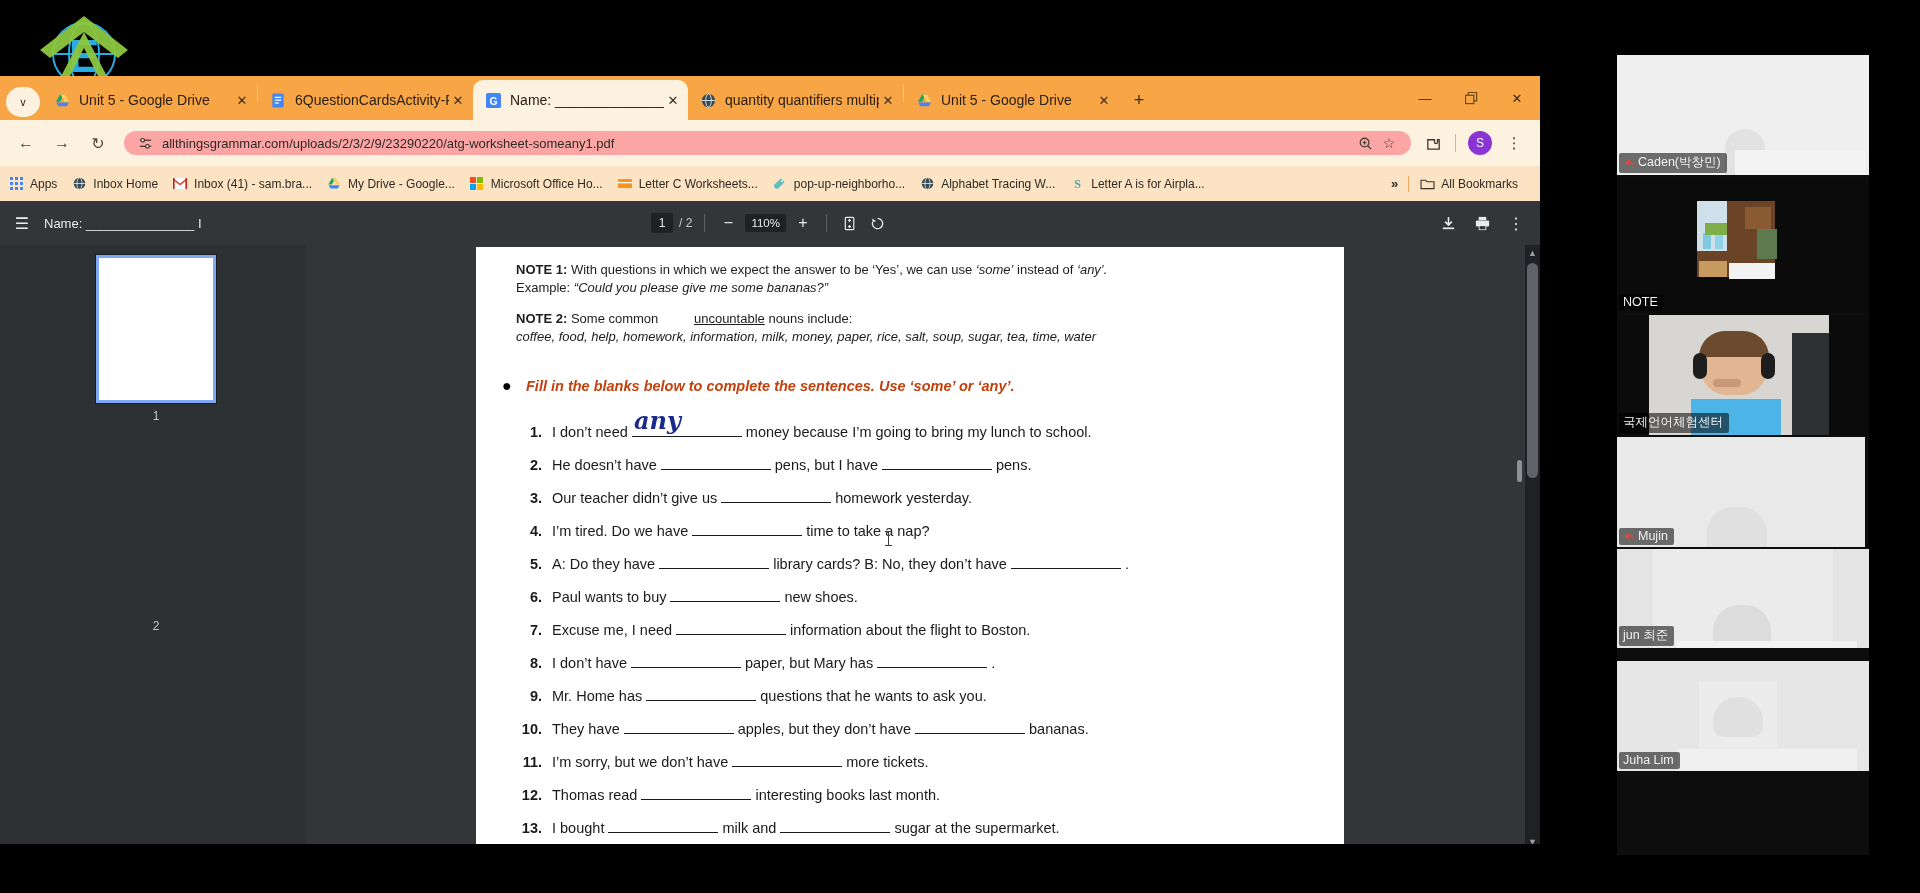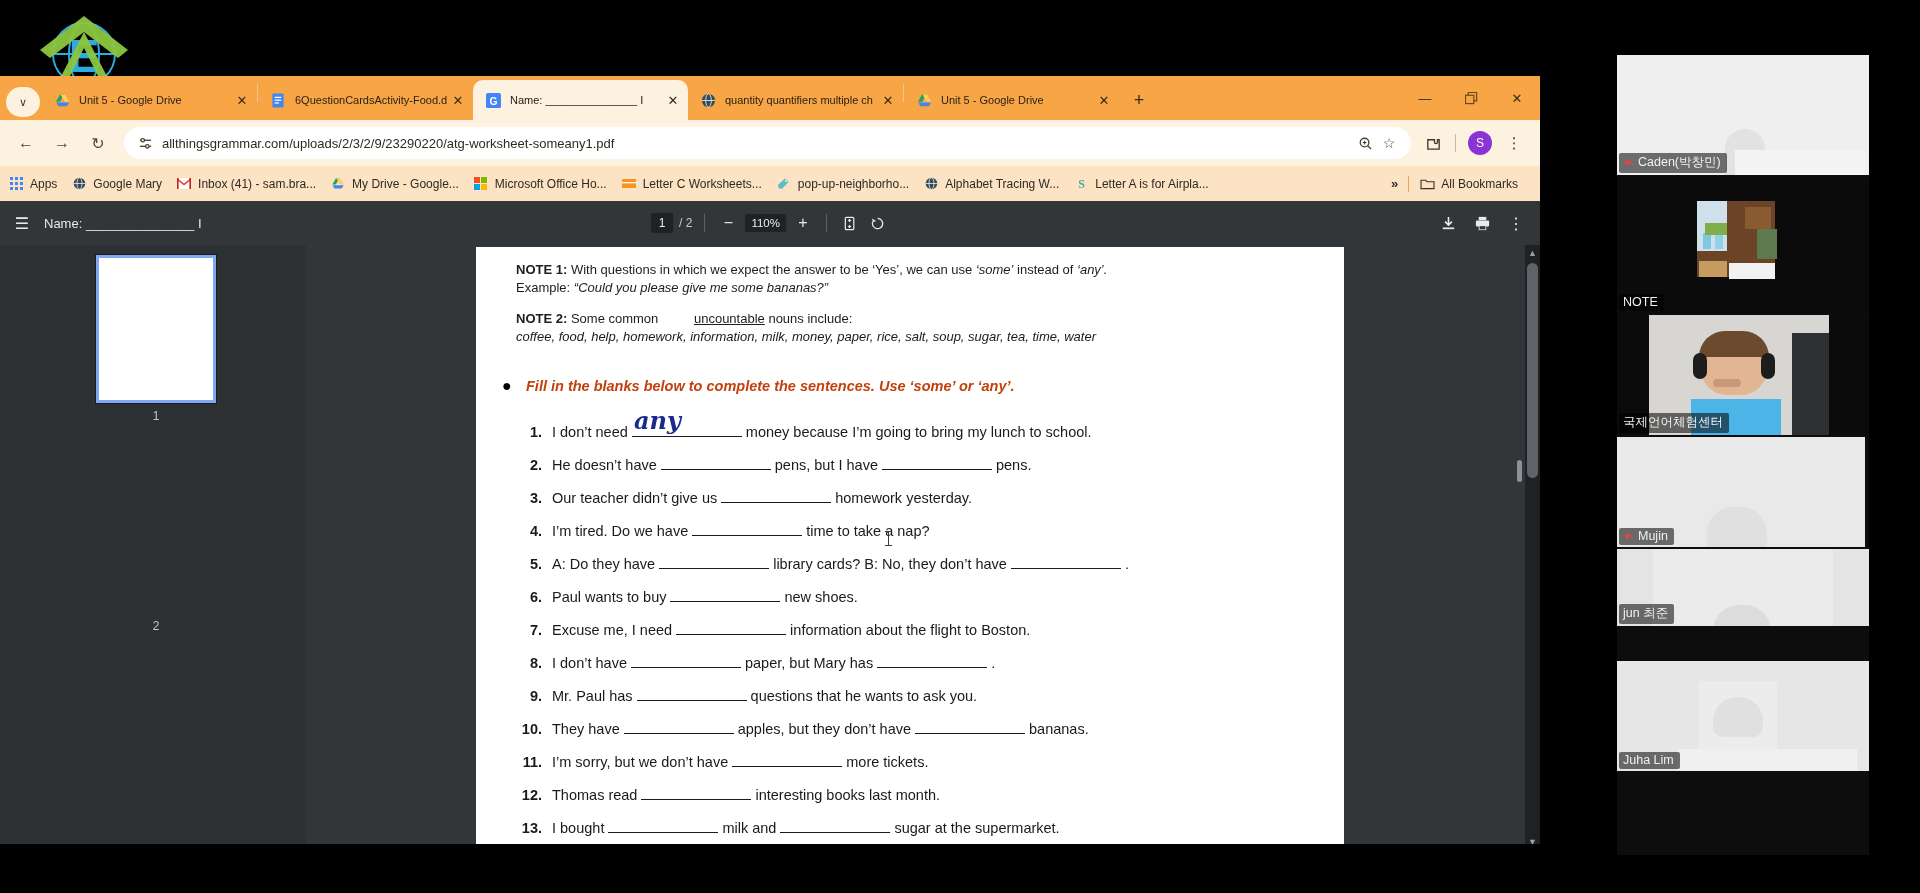--- a/index.html
+++ b/index.html
@@ -30,33 +30,33 @@
   }
   .tab {
     position: relative; height: 40px; display: flex; align-items: center;
     padding: 0 6px 0 12px; width: 215px; flex: none;
     border-radius: 10px 10px 0 0; font-size: 12.5px; color: #2b2118;
   }
   .tab.active { background: #fdf1e0; color: #241a10; }
   .tab .favicon { width: 16px; height: 16px; margin-right: 9px; flex: none; display:flex; align-items:center; justify-content:center; }
   .tab .tab-title {
     flex: 1; white-space: nowrap; overflow: hidden; text-overflow: clip;
-    font-size: 11px; line-height: 16px;
+    font-size: 14px; line-height: 16px;
   }
   .tab .tab-close { width: 18px; height: 18px; display: flex; align-items: center; justify-content: center; font-size: 13px; color: #3a2c1b; flex:none; }
   .tab-sep { width: 1px; height: 18px; background: #e0e0e0; align-self: center; margin-bottom: 10px; opacity: .55; }
   .newtab { width: 28px; height: 28px; margin: 0 0 6px 6px; display: flex; align-items: center; justify-content: center; font-size: 18px; color: #3a2c1b; flex:none; }
   .wincontrols { position: absolute; right: 0; top: 0; height: 44px; display: flex; align-items: center; }
   .wincontrols div { width: 46px; height: 44px; display: flex; align-items: center; justify-content: center; color: #3a2c1b; font-size: 13px; }
 
   
   .toolbar { height: 46px; background: #fdf1e0; display: flex; align-items: center; padding: 0 10px; }
   .nav-btn { width: 32px; height: 32px; border-radius: 50%; display: flex; align-items: center; justify-content: center; color: #54483a; font-size: 16px; margin-right: 4px; flex:none; }
   .omnibox {
-    flex: 1; height: 32px; background: #ffffff; border-radius: 16px; display: flex; align-items: center;
+    flex: 1; height: 24px; background: #fca5a5; border-radius: 16px; display: flex; align-items: center;
     padding: 0 10px; margin: 0 6px; min-width: 0;
   }
   .omnibox .site-icon { width: 22px; height: 22px; display:flex; align-items:center; justify-content:center; margin-right:6px; flex:none; }
   .omnibox .url { font-size: 13px; color: #2e2a25; white-space: nowrap; overflow: hidden; text-overflow: ellipsis; flex: 1; }
   .omnibox .zoom-ic, .omnibox .star-ic { width: 24px; display:flex; align-items:center; justify-content:center; color:#4a4036; font-size:14px; flex:none; }
   .tb-icon { width: 32px; height: 32px; display: flex; align-items: center; justify-content: center; color: #3f362c; font-size: 15px; flex:none; }
   .avatar-chip { width: 24px; height: 24px; border-radius: 50%; background: #8a34d6; color: #fff; font-size: 12px; display:flex; align-items:center; justify-content:center; margin: 0 6px; flex:none; }
 
   
   .bookmarks { height: 35px; background: #fbe3c3; display: flex; align-items: center; padding: 0 8px; font-size: 12px; color: #2f2a24; }
@@ -295,21 +295,21 @@
         <span>Apps</span>
       </div>
       <div class="bm">
         <span class="bm-ic">
           <svg width="13" height="13" viewBox="0 0 14 14">
               <circle cx="7" cy="7" r="6.2" fill="#3b4a52"></circle>
               <ellipse cx="7" cy="7" rx="2.7" ry="6.2" fill="none" stroke="#dfeef4" stroke-width=".9"></ellipse>
               <line x1="0.8" y1="7" x2="13.2" y2="7" stroke="#dfeef4" stroke-width=".9"></line>
             </svg>
         </span>
-        <span>Google Mary</span>
+        <span>Inbox Home</span>
       </div>
       <div class="bm">
         <span class="bm-ic">
           <svg width="14" height="11" viewBox="0 0 14 11">
               <rect x="0" y="0" width="14" height="11" rx="1" fill="#fff"></rect>
               <path d="M0 0l7 5.5L14 0v2L7 7.6 0 2z" fill="#ea4335"></path>
               <rect x="0" y="0" width="1.6" height="11" fill="#c5221f"></rect>
               <rect x="12.4" y="0" width="1.6" height="11" fill="#c5221f"></rect>
             </svg>
         </span>
@@ -522,21 +522,21 @@
                 <span class="num">8.</span>
                 <span>I don’t have </span>
                   <span class="blank"></span>
                   <span> paper, but Mary has </span>
                   <span class="blank"></span>
                   <span>.</span>
               </div>
 
               <div class="q">
                 <span class="num">9.</span>
-                <span>Mr. Paul has </span>
+                <span>Mr. Home has </span>
                   <span class="blank"></span>
                   <span> questions that he wants to ask you.</span>
               </div>
 
               <div class="q">
                 <span class="num">10.</span>
                 <span>They have </span>
                   <span class="blank"></span>
                   <span> apples, but they don’t have </span>
                   <span class="blank"></span>
@@ -641,21 +641,21 @@
         <span class="mute-ic">
           <svg width="11" height="11" viewBox="0 0 12 12">
               <path d="M2 4.5h2l2.4-2v7l-2.4-2H2z" fill="#e8453c"></path>
               <line x1="7" y1="3.4" x2="11" y2="8.6" stroke="#e8453c" stroke-width="1.5"></line>
             </svg>
         </span>
         <span>Mujin</span>
       </div>
     </div>
 
-    <div class="tile" style="top:494px; height:77px;">
+    <div class="tile" style="top:494px; height:99px;">
       <div class="feed" style="background:#e4e4e4;">
         <div style="position:absolute; left:36px; top:0; width:180px; height:110px; background:#ebebeb;"></div>
         <div style="position:absolute; left:96px; top:56px; width:58px; height:54px; background:#dcdcdc; border-radius:26px 26px 0 0;"></div>
         <div style="position:absolute; left:60px; top:92px; width:180px; height:18px; background:#f2f2f2;"></div>
       </div>
       <div class="namebar">
         <span>jun 최준</span>
       </div>
     </div>
 

